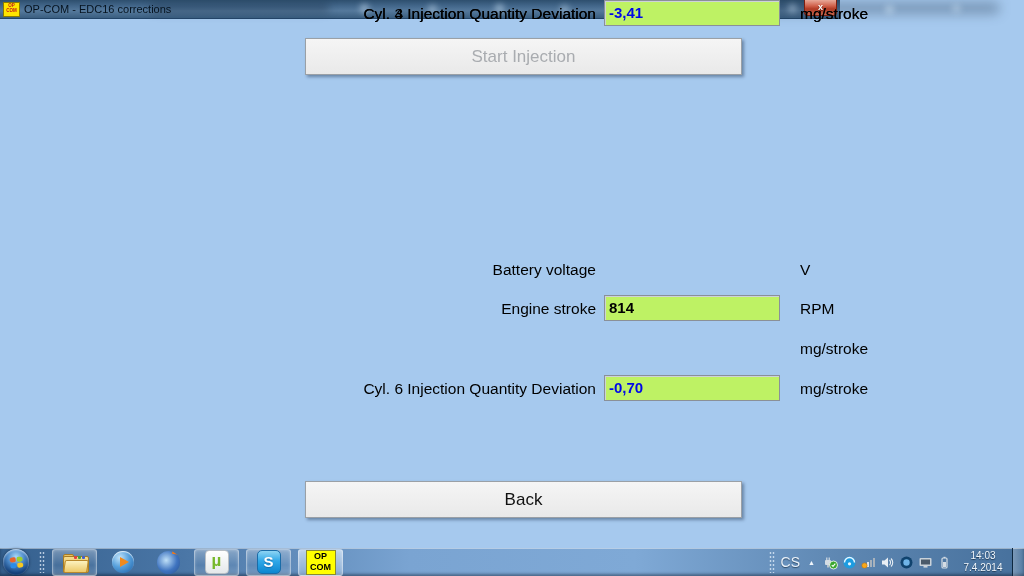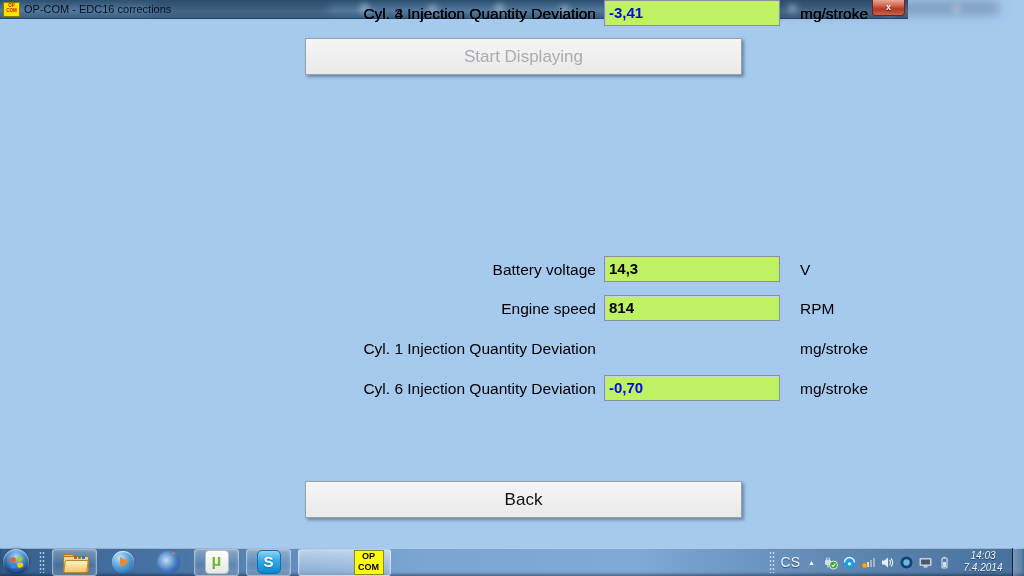--- a/index.html
+++ b/index.html
@@ -1,20 +1,20 @@
 <!DOCTYPE html>
 <html><head>
 <meta charset="utf-8">
 <style>
   html,body{margin:0;padding:0;width:1024px;height:576px;overflow:hidden;
     font-family:"Liberation Sans", sans-serif;}
   #screen{position:relative;width:1024px;height:576px;background:#a6c9ee;}
 
   
-  #titlebar{position:absolute;left:0;top:0;width:908px;height:18px;
+  #titlebar{position:absolute;left:0;top:0;width:840px;height:18px;
     background:linear-gradient(180deg,#2e4f6e 0%,#44688c 35%,#55799c 60%,#3a5e80 100%);
     border-bottom:1px solid #24466a;}
   #win-icon{position:absolute;left:3px;top:2px;width:15px;height:13px;background:#ffe400;
     border:1px solid #8a7a00;color:#c01818;font-weight:bold;font-size:4.5px;line-height:5px;
     text-align:center;overflow:hidden;white-space:pre-line;}
   #win-title{position:absolute;left:24px;top:2px;font-size:11px;line-height:14px;color:#06131f;}
   .blur-light{position:absolute;top:4px;left:360px;width:9px;height:9px;border-radius:50%;
     background:rgba(210,232,250,.55);filter:blur(3px);
     box-shadow:68px 1px 0 rgba(210,232,250,.5),135px 0 0 rgba(210,232,250,.55),
     200px 1px 0 rgba(210,232,250,.45),262px 0 0 rgba(210,232,250,.5),
@@ -71,21 +71,21 @@
   .petal.y{left:7px;top:6px;background:#f8c820;border-radius:40% 60% 60% 40%;}
   .grip{width:6px;height:22px;margin-left:10px;flex:none;
     background-image:radial-gradient(circle,rgba(235,245,255,.7) 0.8px,transparent 1.2px);
     background-size:3px 4px;}
   .tbtn{height:25px;margin-left:7px;border-radius:3px;display:flex;align-items:center;
     justify-content:center;flex:none;}
   .tbtn.framed{width:43px;border:1px solid rgba(255,255,255,.4);
     background:linear-gradient(180deg,rgba(255,255,255,.30),rgba(255,255,255,.06) 60%,rgba(255,255,255,.18));
     box-shadow:inset 0 0 3px rgba(255,255,255,.3);}
   .tbtn.plain{width:38px;}
-  .tbtn.active{background:linear-gradient(180deg,rgba(235,245,255,.65),rgba(200,222,244,.35));padding-left:48px;}
+  .tbtn.active{background:linear-gradient(180deg,rgba(235,245,255,.65),rgba(200,222,244,.35));}
 
   
   .folder{position:relative;width:24px;height:17px;}
   .folder .back{position:absolute;left:0;top:2px;width:24px;height:15px;
     background:linear-gradient(180deg,#f5dc8e,#dfae48);border:1px solid #a87c24;border-radius:2px;}
   .folder .tab{position:absolute;left:0;top:0;width:9px;height:4px;background:#e8c264;
     border:1px solid #a87c24;border-radius:2px 2px 0 0;}
   .folder .front{position:absolute;left:1px;top:6px;width:22px;height:11px;
     background:linear-gradient(180deg,#fdf2c0,#ecc968);border:1px solid #b8882c;
     border-radius:2px;transform:skewX(-8deg);}
@@ -111,52 +111,50 @@
   .opc{width:28px;height:23px;background:#ffff00;border:1px solid #8a8a30;color:#000;
     font-weight:bold;font-size:9px;line-height:11px;text-align:center;}
 
   
   #tray{position:absolute;right:0;bottom:0;height:28px;display:flex;align-items:center;}
   #tray .grip{margin-left:0;margin-right:6px;}
   #lang{font-size:14px;color:#eaf2fa;text-shadow:0 1px 1px rgba(10,30,50,.6);margin-right:8px;}
   #tray-arrow{font-size:7px;color:#f0f6fc;margin-right:8px;}
   .tico{width:15px;height:15px;margin-right:4px;flex:none;}
   #clock{width:50px;text-align:center;font-size:10px;line-height:12px;color:#f0f6fc;
-    text-shadow:0 1px 1px rgba(10,30,50,.7);margin:0 4px 0 2px;font-style:italic;}
+    text-shadow:0 1px 1px rgba(10,30,50,.7);margin:0 4px 0 2px;}
   #show-desktop{width:11px;height:28px;border-left:1px solid #0e2840;
     background:linear-gradient(90deg,rgba(255,255,255,.28),rgba(255,255,255,.08));}
 </style>
 </head>
 <body>
 
 <div id="screen">
 
   <div id="titlebar">
     <div class="blur-dark"></div>
     <div class="blur-dark2"></div>
     <div class="blur-light"></div>
     <div id="win-icon">OP COM</div>
     <div id="win-title">OP-COM - EDC16 corrections</div>
     <div id="close-btn">x</div>
   </div>
 
-  <div id="start-btn" class="big-btn">Start Displaying</div>
+  <div id="start-btn" class="big-btn">Start Injection</div>
 
   <div class="row">
     <span class="label">Battery voltage</span>
-    <span class="field">14,3</span>
     <span class="unit">V</span>
   </div>
   <div class="row">
-    <span class="label">Engine speed</span>
+    <span class="label">Engine stroke</span>
     <span class="field">814</span>
     <span class="unit">RPM</span>
   </div>
   <div class="row blue">
-    <span class="label">Cyl. 1 Injection Quantity Deviation</span>
     <span class="unit">mg/stroke</span>
   </div>
   <div class="row blue">
     <span class="label">Cyl. 6 Injection Quantity Deviation</span>
     <span class="field">-0,70</span>
     <span class="unit">mg/stroke</span>
   </div>
   <div class="row blue">
     <span class="label">Cyl. 3 Injection Quantity Deviation</span>
     <span class="field">0,98</span>

